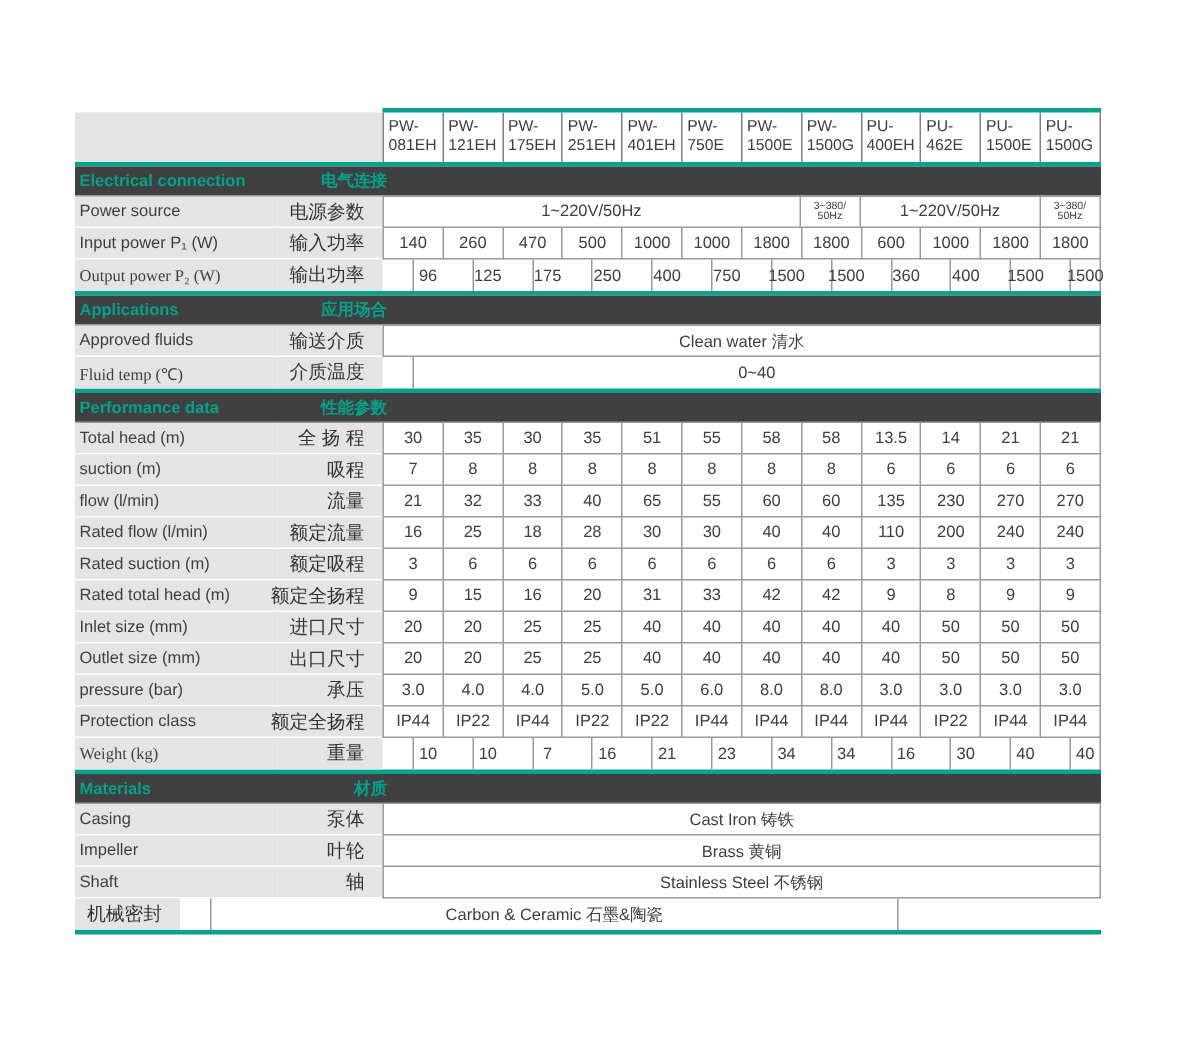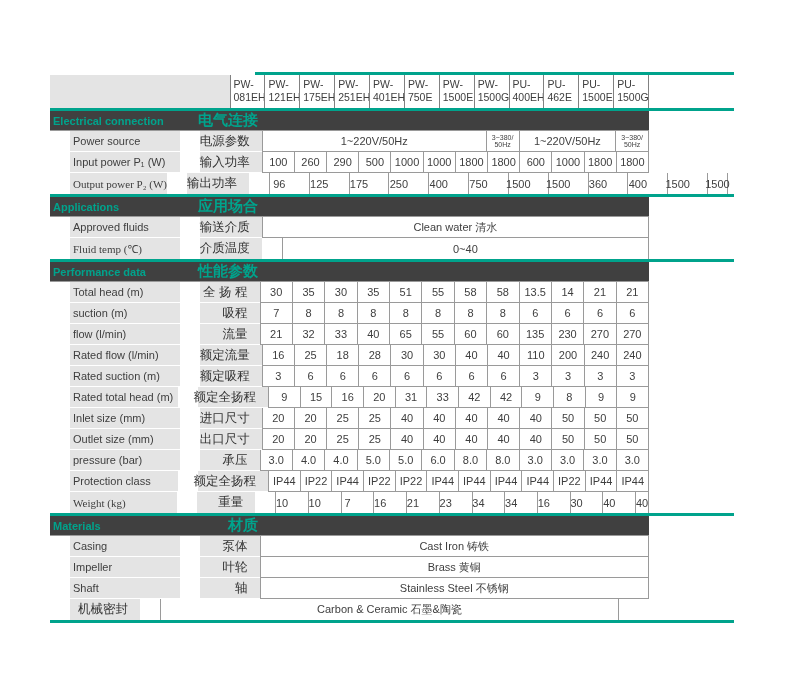--- a/index.html
+++ b/index.html
@@ -13,43 +13,43 @@
   .page{
     position:relative;
     width:790px;height:700px;
     background:#ffffff;
     font-family:"Liberation Sans","DejaVu Sans",sans-serif;
     overflow:hidden;
   }
   .spec-table{position:absolute;left:50px;top:72px;width:684px;}
   .gline{height:3px;background:var(--green);}
   .gline.data-only{width:479px;margin-left:205px;}
-  .row{display:flex;width:599px;height:21px;box-sizing:border-box;}
+  .row{display:flex;width:684px;height:21px;box-sizing:border-box;}
   .hdr-row{height:33px;}
   .sec-row{height:20px;border-bottom:1px solid var(--border);background:#404040;}
   .corner{width:205px;background:var(--label-bg);box-sizing:border-box;}
   .hdr-data{width:479px;display:flex;box-sizing:border-box;}
   .hdr-cell{
     flex:1 1 0;min-width:0;box-sizing:border-box;
     border-left:1px solid var(--hdr-border);
     font-size:10.5px;line-height:13px;color:var(--text);
     padding:3px 0 0 3px;white-space:nowrap;overflow:hidden;
   }
   .hdr-cell:last-child{border-right:1px solid var(--hdr-border);}
   .lbl{
     background:var(--label-bg);box-sizing:border-box;
     border-bottom:1px solid #ffffff;
-    display:flex;align-items:center;margin-left:20px;
+    display:flex;align-items:center;
   }
   .lbl-en{width:135px;padding-left:3px;font-size:11px;color:var(--text);white-space:nowrap;}
   .lbl-zh{width:70px;justify-content:flex-end;padding-right:12px;font-size:12.5px;color:#333333;white-space:nowrap;}
   .sec-en{width:135px;padding-left:3px;display:flex;align-items:center;
     font-weight:bold;font-size:11px;color:var(--green);white-space:nowrap;}
   .sec-zh{width:70px;justify-content:flex-end;padding-right:6px;display:flex;align-items:center;
-    font-weight:bold;font-size:15px;color:var(--green);white-space:nowrap;}
+    font-weight:bold;font-size:11px;color:var(--green);white-space:nowrap;}
   .data{width:479px;display:flex;box-sizing:border-box;}
   .cell{
     flex:1 1 0;min-width:0;box-sizing:border-box;
     display:flex;align-items:center;justify-content:center;
     border-left:1px solid var(--border);
     border-bottom:1px solid var(--border);
     font-size:11px;color:var(--text);white-space:nowrap;
   }
   .cell:last-child{border-right:1px solid var(--border);}
   .cell.small{flex-direction:column;font-size:7px;line-height:7.5px;}
@@ -133,23 +133,23 @@
           <div class="cell small" style="flex-grow: 1;">
             <div>3~380/</div>
             <div>50Hz</div>
           </div>
         </div>
       </div>
       <div class="row">
         <div class="lbl lbl-en">Input power P₁ (W)</div>
         <div class="lbl lbl-zh">输入功率</div>
         <div class="data">
-          <div class="cell">100</div>
+          <div class="cell">140</div>
           <div class="cell">260</div>
-          <div class="cell">290</div>
+          <div class="cell">470</div>
           <div class="cell">500</div>
           <div class="cell">1000</div>
           <div class="cell">1000</div>
           <div class="cell">1800</div>
           <div class="cell">1800</div>
           <div class="cell">600</div>
           <div class="cell">1000</div>
           <div class="cell">1800</div>
           <div class="cell">1800</div>
         </div>

